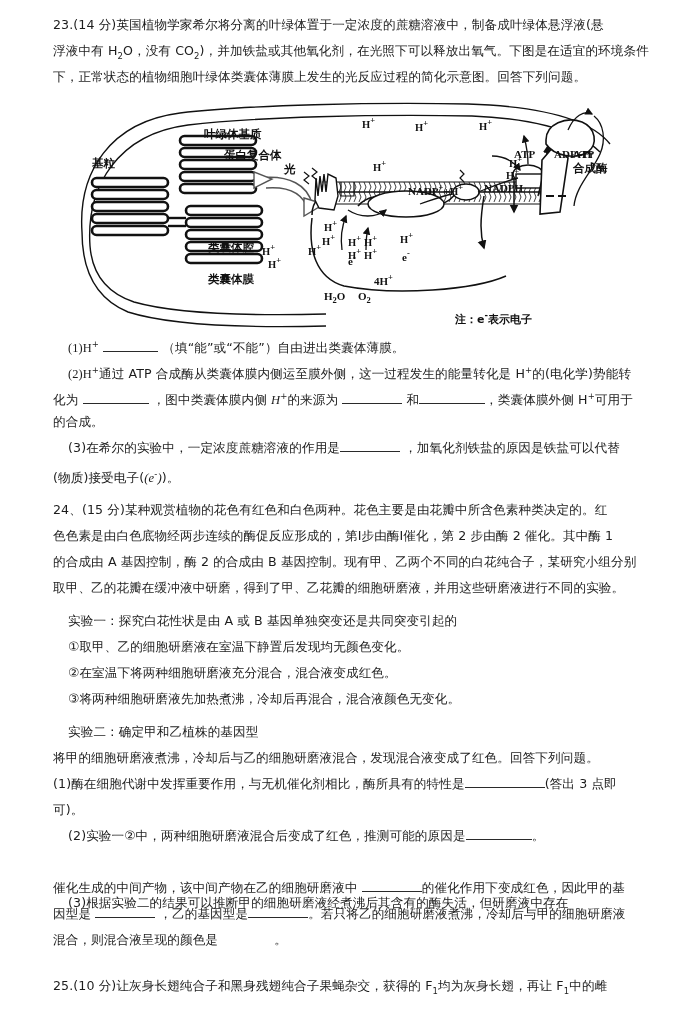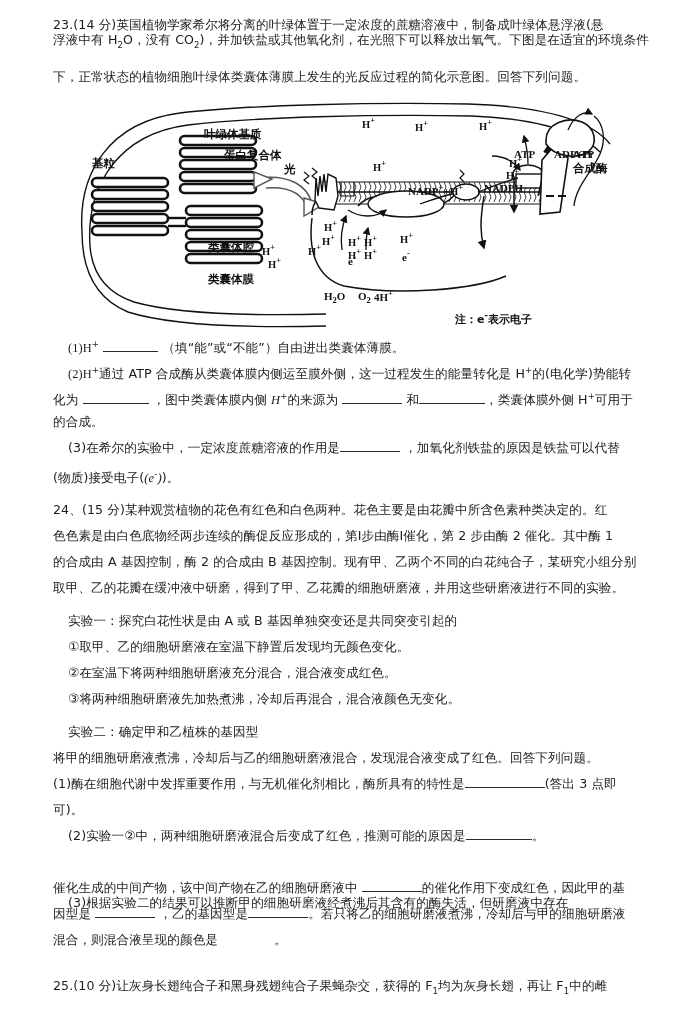--- a/index.html
+++ b/index.html
@@ -89,21 +89,21 @@
   }
 </style>
 </head>
 <body>
 
 <div class="page">
 
   <div class="para" style="left:53px; top:12px;">
     <span>23.(14 分)英国植物学家希尔将分离的叶绿体置于一定浓度的蔗糖溶液中，制备成叶绿体悬浮液(悬</span>
   </div>
-  <div class="para" style="left:53px; top:27px;text-align:center;">
+  <div class="para" style="left:53px; top:38px;text-align:center;">
     <span>浮液中有 H</span><span class="sub">2</span><span>O，没有  CO</span><span class="sub">2</span><span>)，并加铁盐或其他氧化剂，在光照下可以释放出氧气。下图是在适宜的环境条件</span>
   </div>
   <div class="para" style="left:53px; top:64px;">
     <span>下，正常状态的植物细胞叶绿体类囊体薄膜上发生的光反应过程的简化示意图。回答下列问题。</span>
   </div>
 
   <div id="figure">
     <svg width="540" height="230" viewBox="0 0 540 230" xmlns="http://www.w3.org/2000/svg">
       <g fill="none" stroke="#111" stroke-width="1.4">
 
@@ -309,21 +309,21 @@
       <span>NADP</span><span class="sup">+</span><span>+H</span><span class="sup">+</span>
     </div>
     <div class="fig-lat" style="left:408px; top:42px;">NADPH</div>
 
     <div class="fig-lat" style="left:248px; top:150px;">
       <span>H</span><span class="sub">2</span><span>O</span>
     </div>
     <div class="fig-lat" style="left:282px; top:150px;">
       <span>O</span><span class="sub">2</span>
     </div>
-    <div class="fig-lat" style="left:298px; top:148px;">
+    <div class="fig-lat" style="left:298px; top:132px;">
       <span>4H</span><span class="sup">+</span>
     </div>
 
     <div class="fig-lat" style="left:272px; top:112px;">
       <span>e</span><span class="sup">-</span>
     </div>
     <div class="fig-lat" style="left:326px; top:108px;">
       <span>e</span><span class="sup">-</span>
     </div>
 

